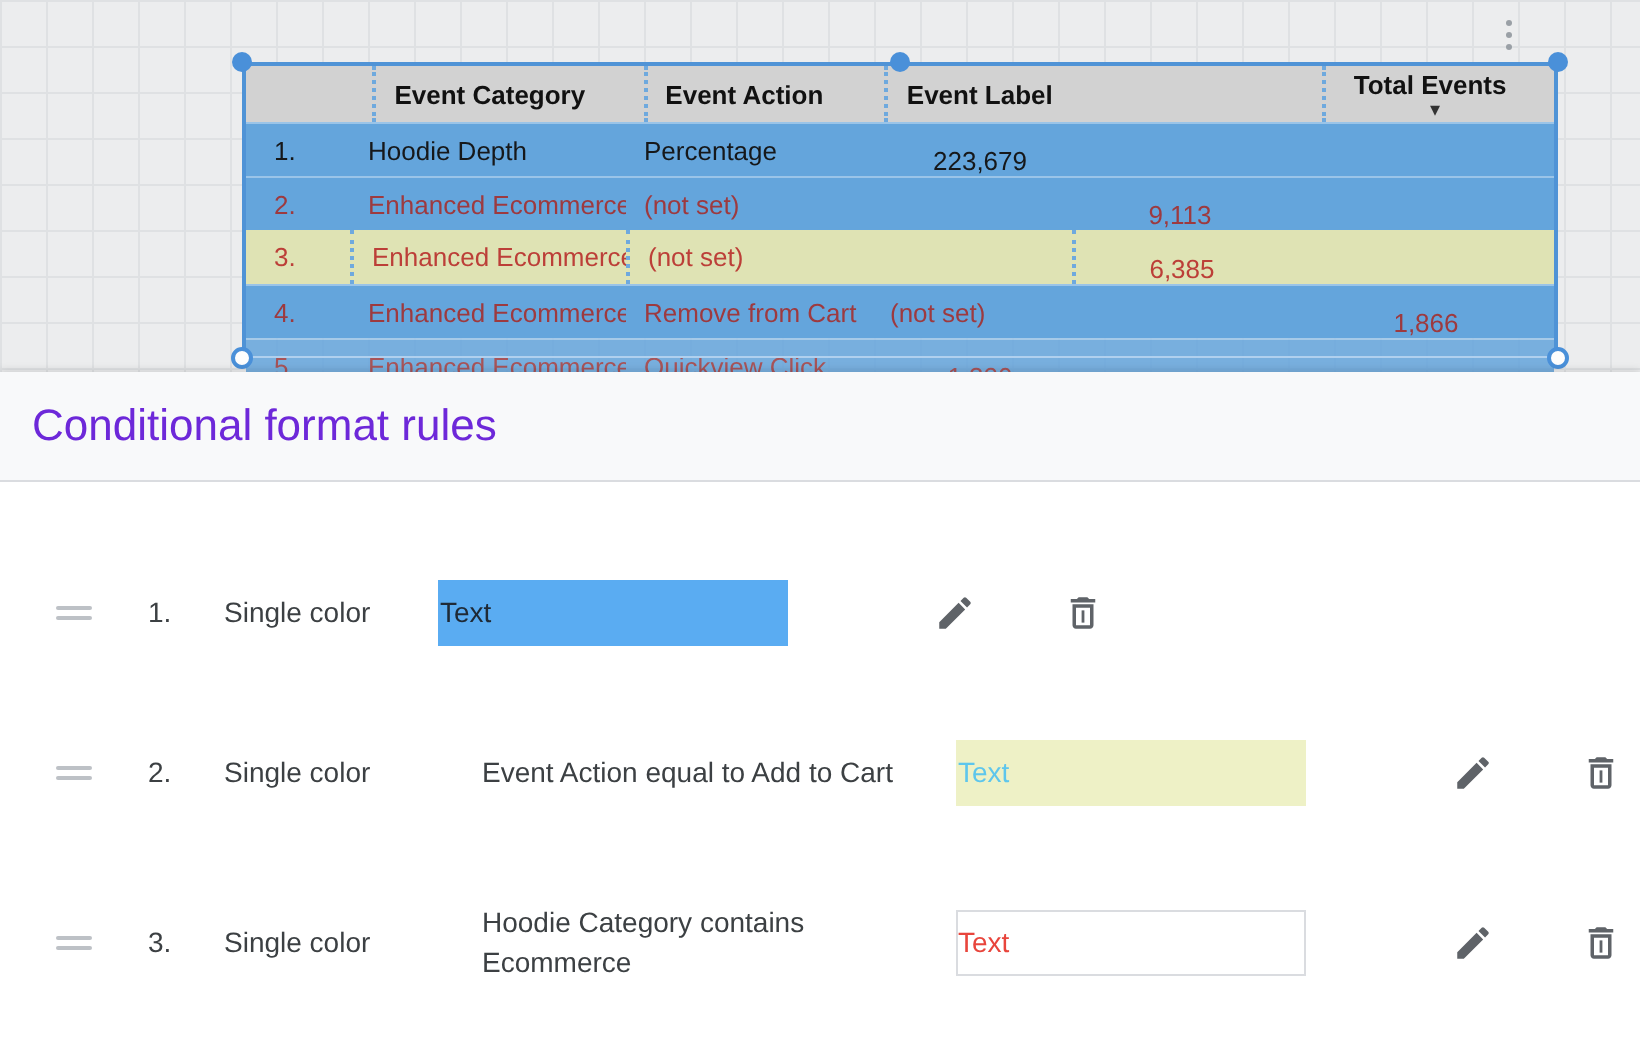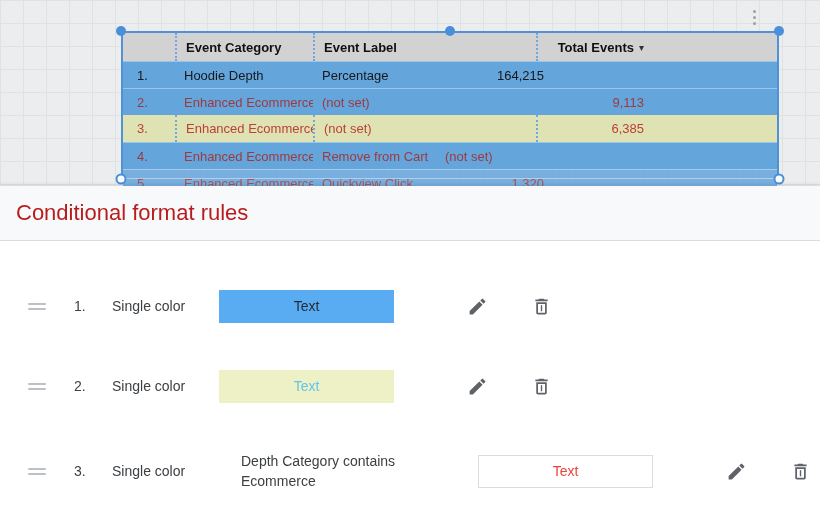--- a/index.html
+++ b/index.html
@@ -15,60 +15,60 @@
       linear-gradient(90deg,#dfe1e3 1px, transparent 1px);
     background-size:23px 23px;
   }
   .kebab { position:absolute; left:749px; top:6px; width:10px; height:22px;
     display:flex; flex-direction:column; align-items:center; justify-content:center; gap:3px; cursor:pointer; }
   .kebab i { width:3px; height:3px; border-radius:50%; background:#9aa0a6; }
 
   
   .table { position:absolute; left:123px; top:33px; width:654px; font-size:13px; }
   .trow { display:flex; width:654px; height:27px; }
-  .thead { height:28px; background:#d2d2d2; font-weight:bold; color:#111; }
+  .thead { height:28px; background:#d2d2d2; font-weight:bold; color:#111;padding-left:12px; }
   .cell { display:flex; align-items:center; padding-left:9px; overflow:hidden; white-space:nowrap; }
   .c-idx { width:52px; padding-left:14px; }
   .c-cat { width:138px; }
   .c-act { width:123px; }
   .c-lbl { width:223px; }
-  .c-tot { width:118px; justify-content:flex-end; padding-right:10px; padding-left:0; }
+  .c-tot { width:118px; justify-content:flex-end; padding-right:10px; padding-left:0;flex-direction:column; }
   .thead .cell + .cell { border-left:2px dotted #6ea9de; }
   .trow.yellow .cell + .cell { border-left:2px dotted #6ea9de; }
   .trow.blue  { background:#64a5dc; color:#16181a; border-top:1px solid rgba(255,255,255,.35); }
   .trow.blue.red-text { color:#9d3a3f; }
   .trow.yellow { background:#dfe3b4; color:#bc3f38; }
   .trow.clipped { opacity:.85; }
   .sort-arrow { margin-left:5px; font-size:10px; color:#333; }
 
   
   .sel-rect { position:absolute; left:121px; top:31px; width:658px; height:148px;
     border:2px solid #4f93d6; border-bottom:1px solid #b0d0ee; pointer-events:none; }
   .handle { position:absolute; width:10px; height:10px; border-radius:50%;
     background:#4a90d9; transform:translate(-50%,-50%); cursor:grab; }
   .handle.hollow { background:#fdfdfd; border:2px solid #4a90d9; width:11px; height:11px; }
 
   
   .panel { position:absolute; left:0; top:186px; width:820px; height:338px; background:#fff;
     box-shadow:0 -1px 4px rgba(0,0,0,.12); }
   .panel-head { height:55px; background:#f8f9fa; border-bottom:1px solid #dadce0;
     display:flex; align-items:center; padding-left:16px; }
-  .panel-title { font-size:22px; color:#b91c1c; }
+  .panel-title { font-size:22px; color:#6d28d9; }
   .rule-row { display:flex; align-items:center; height:80px; color:#3c4043; font-size:14px; }
   .rule-row.first { margin-top:25px; }
   .rule-row.tall { height:90px; }
   .drag { width:24px; margin-left:28px; display:flex; flex-direction:column; gap:3px; cursor:grab; }
   .drag i { display:block; width:18px; height:2px; background:#bdc1c6; border-radius:1px; }
   .r-idx { width:30px; margin-left:22px; }
   .r-type { width:95px; margin-left:8px; }
   .r-cond { width:225px; margin-left:34px; line-height:1.45; }
   .r-cond.nowrap span { white-space:nowrap; }
   .r-cond.wrap span { display:inline-block; max-width:170px; }
   .swatch { width:175px; height:33px; margin-left:12px; display:flex; align-items:center;
-    justify-content:center; border:1px solid transparent; cursor:pointer; }
+    border:1px solid transparent; cursor:pointer; }
   .icon-btn { width:24px; height:24px; margin-left:71px; cursor:pointer; display:flex;
     align-items:center; justify-content:center; }
   .icon-btn.trash { margin-left:40px; }
   .icon-btn svg { width:21px; height:21px; fill:#5f6368; }
 </style>
 </head>
 <body>
 
 <div class="canvas">
 
@@ -84,38 +84,42 @@
         <div class="cell c-idx">
           <span></span>
           <span class="sort-arrow"></span>
         </div>
 
         <div class="cell c-cat">
           <span>Event Category</span>
           <span class="sort-arrow"></span>
         </div>
 
+        <div class="cell c-act">
+          <span>Event Action</span>
+          <span class="sort-arrow"></span>
+        </div>
 
         <div class="cell c-lbl">
           <span>Event Label</span>
           <span class="sort-arrow"></span>
         </div>
 
         <div class="cell c-tot">
           <span>Total Events</span>
           <span class="sort-arrow">▾</span>
         </div>
       </div>
     <div>
 
         <div class="trow blue">
           <div class="cell c-idx">1.</div>
           <div class="cell c-cat">Hoodie Depth</div>
           <div class="cell c-act">Percentage</div>
-          <div class="cell c-tot">164,215</div>
+          <div class="cell c-tot">223,679</div>
         </div>
 
         <div class="trow blue red-text">
           <div class="cell c-idx">2.</div>
           <div class="cell c-cat">Enhanced Ecommerce</div>
           <div class="cell c-lbl">(not set)</div>
           <div class="cell c-tot">9,113</div>
         </div>
 
         <div class="trow yellow">
@@ -123,20 +127,21 @@
           <div class="cell c-cat">Enhanced Ecommerce</div>
           <div class="cell c-lbl">(not set)</div>
           <div class="cell c-tot">6,385</div>
         </div>
 
         <div class="trow blue red-text">
           <div class="cell c-idx">4.</div>
           <div class="cell c-cat">Enhanced Ecommerce</div>
           <div class="cell c-act">Remove from Cart</div>
           <div class="cell c-lbl">(not set)</div>
+          <div class="cell c-tot">1,866</div>
         </div>
 
         <div class="trow blue red-text clipped">
           <div class="cell c-idx">5.</div>
           <div class="cell c-cat">Enhanced Ecommerce</div>
           <div class="cell c-act">Quickview Click</div>
           <div class="cell c-tot">1,320</div>
         </div>
       </div>
   </div>
@@ -179,20 +184,23 @@
         </div>
       </div>
 
       <div class="rule-row">
         <div class="drag">
           <i></i>
           <i></i>
         </div>
         <div class="r-idx">2.</div>
         <div class="r-type">Single color</div>
+        <div class="r-cond nowrap">
+          <span>Event Action equal to Add to Cart</span>
+        </div>
         <div class="swatch" style="background: rgb(238, 241, 198); color: rgb(94, 198, 236);">
           <span>Text</span>
         </div>
         <div class="icon-btn">
           <svg viewBox="0 0 24 24">
             <path d="M3 17.25V21h3.75L17.81 9.94l-3.75-3.75L3 17.25zm17.71-10.21a1 1 0 0 0 0-1.41l-2.34-2.34a1 1 0 0 0-1.41 0l-1.83 1.83 3.75 3.75 1.83-1.83z"></path>
           </svg>
         </div>
         <div class="icon-btn trash">
           <svg viewBox="0 0 24 24">
@@ -203,21 +211,21 @@
       </div>
 
       <div class="rule-row tall">
         <div class="drag">
           <i></i>
           <i></i>
         </div>
         <div class="r-idx">3.</div>
         <div class="r-type">Single color</div>
         <div class="r-cond wrap">
-          <span>Depth Category contains Ecommerce</span>
+          <span>Hoodie Category contains Ecommerce</span>
         </div>
         <div class="swatch" style="background: rgb(255, 255, 255); color: rgb(232, 69, 60); border-color: rgb(218, 220, 224);">
           <span>Text</span>
         </div>
         <div class="icon-btn">
           <svg viewBox="0 0 24 24">
             <path d="M3 17.25V21h3.75L17.81 9.94l-3.75-3.75L3 17.25zm17.71-10.21a1 1 0 0 0 0-1.41l-2.34-2.34a1 1 0 0 0-1.41 0l-1.83 1.83 3.75 3.75 1.83-1.83z"></path>
           </svg>
         </div>
         <div class="icon-btn trash">

